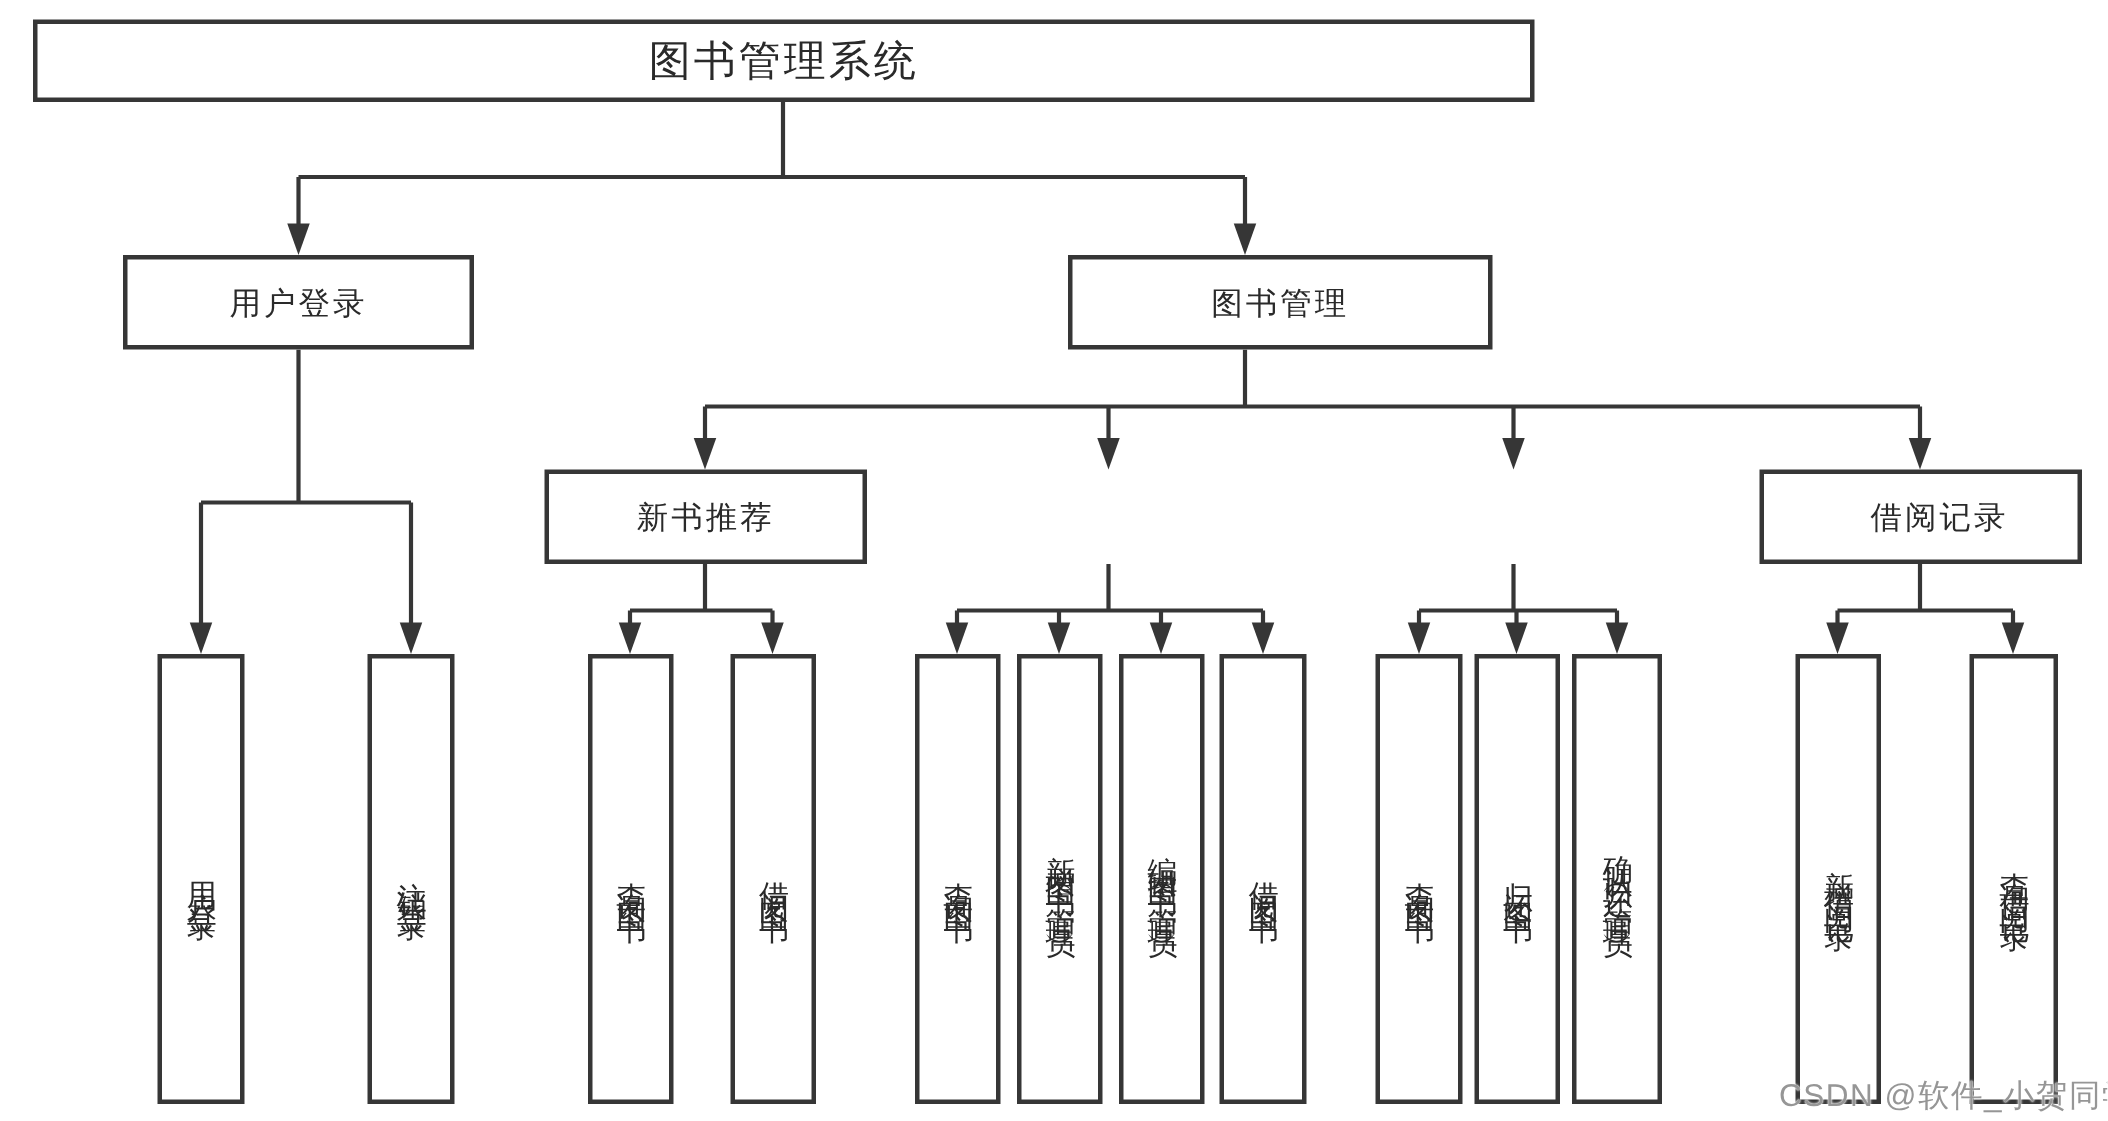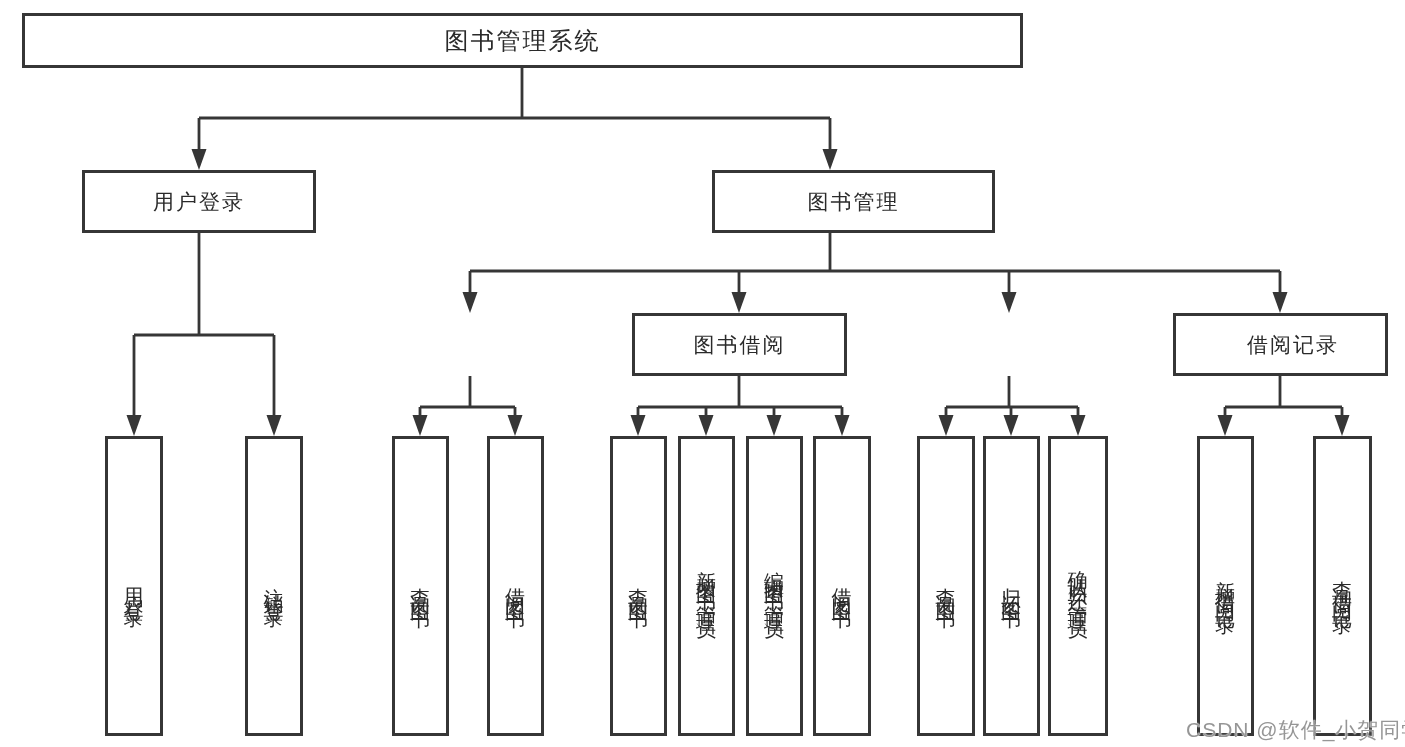--- a/index.html
+++ b/index.html
@@ -6,21 +6,21 @@
   #canvas{
     position:relative;width:1405px;height:747px;background:#fff;overflow:hidden;
     font-family:"Liberation Sans", sans-serif;color:#2a2a2a;
   }
   #wires{position:absolute;left:0;top:0;width:1405px;height:747px;}
   .box{
     position:absolute;box-sizing:border-box;border:3px solid #363636;background:#fff;
     display:flex;align-items:center;justify-content:center;
     font-size:21px;color:#2a2a2a;letter-spacing:2px;
   }
-  .root{left:22px;top:13px;width:1001px;height:55px;font-size:24px;text-align:center;}
+  .root{left:22px;top:13px;width:1001px;height:55px;font-size:28px;text-align:center;}
   .lvl2a{left:82px;top:170px;width:234px;height:63px;}
   .lvl2b{left:712px;top:170px;width:283px;height:63px;}
   .lvl3{top:313px;width:215px;height:63px;}
   .leaf{top:436px;height:300px;}
   .leaf .vtext{
     writing-mode:vertical-rl;text-orientation:mixed;
     font-size:20px;letter-spacing:7px;line-height:1;white-space:nowrap;
   }
   .watermark{
     position:absolute;left:1186px;top:716px;font-size:21px;letter-spacing:1px;
@@ -96,21 +96,21 @@
       <polygon points="1217.5,415 1232.5,415 1225,436"></polygon>
       <polygon points="1334.5,415 1349.5,415 1342,436"></polygon>
     </g>
   </svg>
 
   <div class="box root">图书管理系统</div>
 
   <div class="box lvl2a">用户登录</div>
   <div class="box lvl2b">图书管理</div>
 
-  <div class="box lvl3" style="left:632px;">图书借阅</div>
+  <div class="box lvl3" style="left:363px;">新书推荐</div>
   <div class="box lvl3" style="left:1173px;padding-left:25px;">借阅记录</div>
 
   <div class="box leaf" style="left:105px;width:58px;">
     <span class="vtext">用户登录</span>
   </div>
   <div class="box leaf" style="left:245px;width:58px;">
     <span class="vtext">注销登录</span>
   </div>
 
   <div class="box leaf" style="left:392px;width:57px;">

